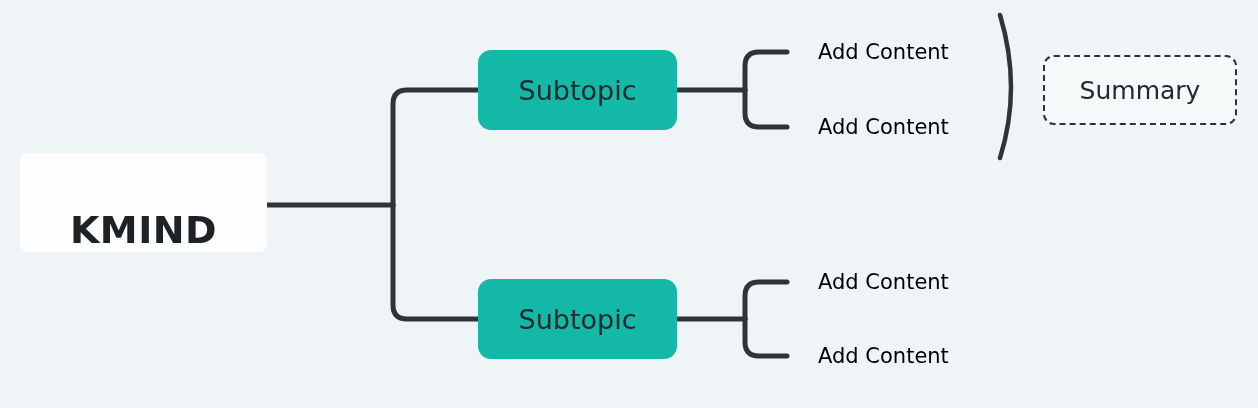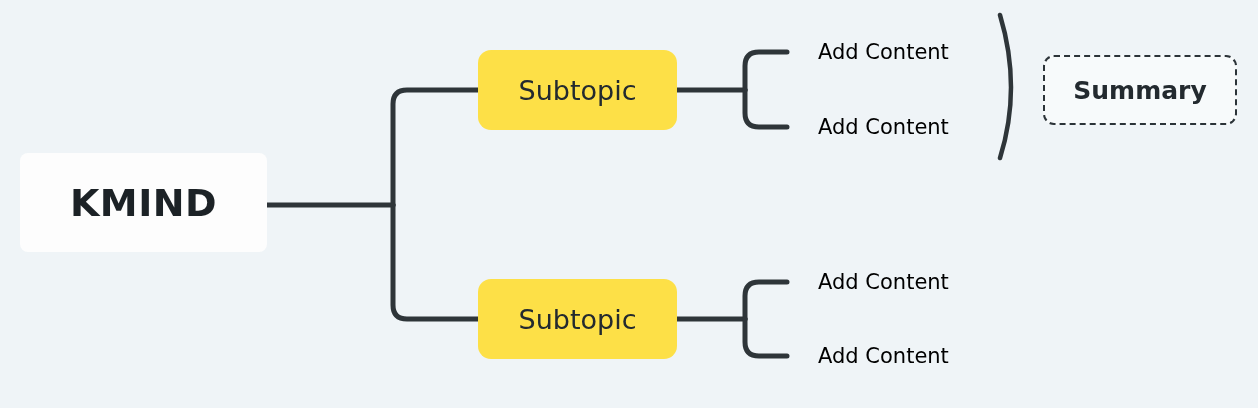--- a/index.html
+++ b/index.html
@@ -42,28 +42,29 @@
     left: 20px;
     top: 153px;
     width: 247px;
     height: 99px;
     background: #fdfdfd;
     border-radius: 8px;
     font-size: 38px;
     font-weight: bold;
     color: #1c2226;
     letter-spacing: 0.5px;
+    align-items: flex-end;
   }
 
   
   .node-subtopic {
     left: 478px;
     width: 199px;
     height: 80px;
-    background: #fde047;
+    background: #14b8a6;
     border-radius: 13px;
     font-size: 27px;
     font-weight: normal;
     color: #232a2f;
   }
   .node-subtopic-1 { top: 50px; }
   .node-subtopic-2 { top: 279px; }
 
   
   .node-leaf {
@@ -83,21 +84,20 @@
   .node-summary {
     left: 1043px;
     top: 55px;
     width: 194px;
     height: 70px;
     background: #f7fafb;
     border: 2px dashed #2b3338;
     border-radius: 11px;
     font-size: 25px;
     color: #232a2f;
-    font-weight: bold;
   }
 </style>
 </head>
 <body>
 
 <div id="mindmap-canvas">
 
   <svg id="connector-layer" viewBox="0 0 1258 408" width="1258" height="408" xmlns="http://www.w3.org/2000/svg">
     <g fill="none" stroke="#2e3539" stroke-width="5" stroke-linecap="round" stroke-linejoin="round">
 

